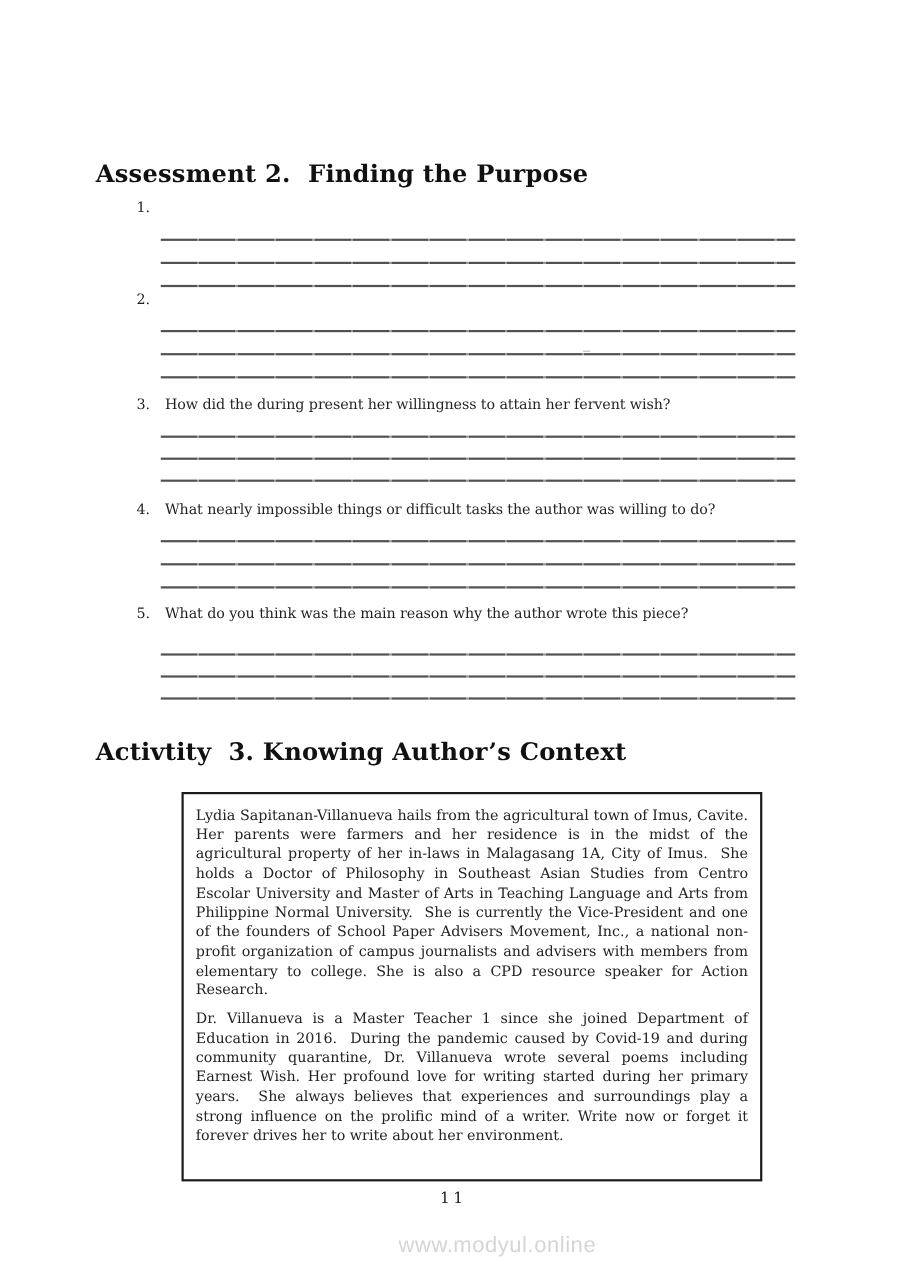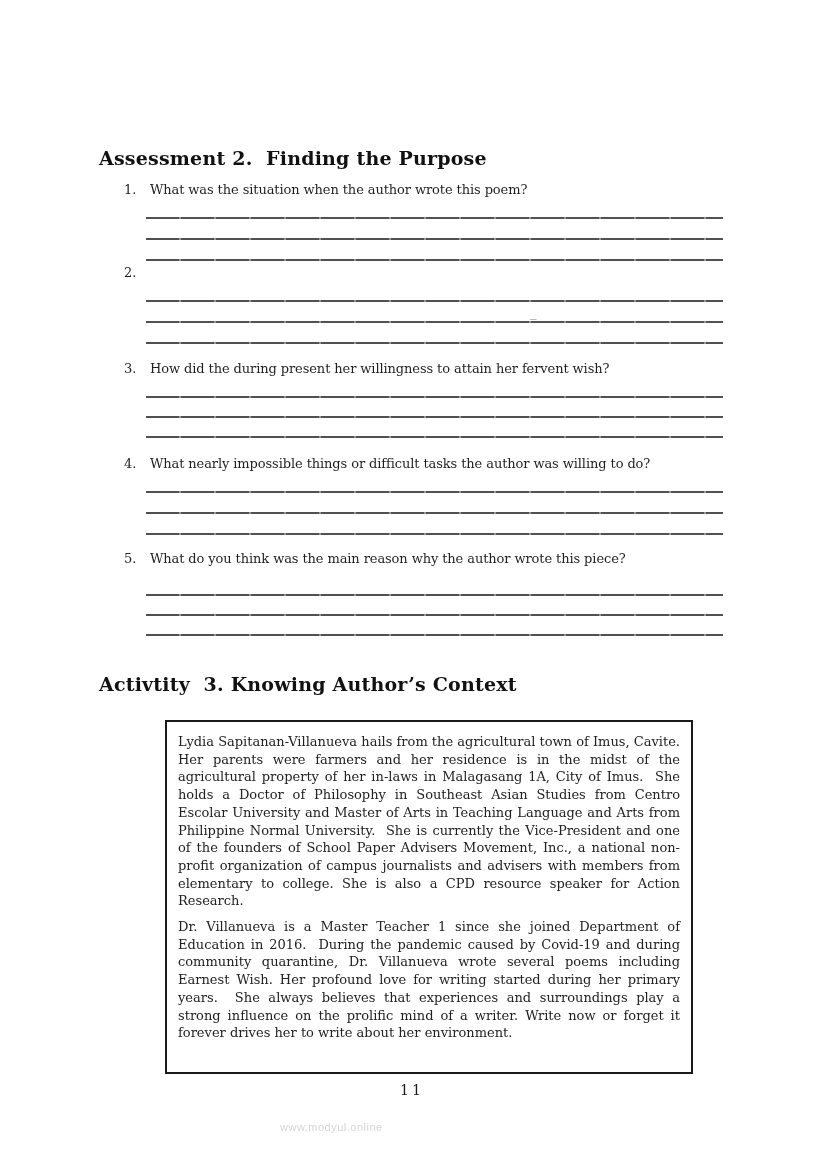--- a/index.html
+++ b/index.html
@@ -7,23 +7,23 @@
     position: relative;
     width: 826px;
     height: 1169px;
     background: #ffffff;
     font-family: "DejaVu Serif", serif;
     color: #222222;
     overflow: hidden;
   }
   .heading {
     position: absolute;
-    left: 99px;
+    left: 87px;
     margin: 0;
-    font-size: 19px;
+    font-size: 22px;
     font-weight: bold;
     line-height: 24px;
     color: #111111;
     letter-spacing: 0.2px;
     white-space: pre-wrap;
   }
   .h-assessment { top: 146px; }
   .h-activity   { top: 672px; }
 
   .question {
@@ -91,38 +91,37 @@
     text-align: center;
     font-size: 14px;
     letter-spacing: 3px;
     color: #1a1a1a;
   }
   .watermark {
     position: absolute;
     top: 1121px;
     left: 280px;
     width: 262px;
-    text-align: left;
+    text-align: right;
     font-family: "Liberation Sans", sans-serif;
-    font-size: 11px;
+    font-size: 20px;
     letter-spacing: 0.5px;
     color: #d5d5d5;
   }
 </style>
 </head>
 <body>
 
 <div class="page">
 
   <h1 class="heading h-assessment">Assessment 2.  Finding the Purpose</h1>
 
   <section class="question" style="top:180px">
     <div class="q-row">
       <span class="q-num">1.</span>
-      <span class="q-text">What was the situation when the author wrote this poem?</span>
     </div>
     <div class="answer-line" style="top:37px"></div>
     <div class="answer-line" style="top:58px"></div>
     <div class="answer-line" style="top:79px"></div>
   </section>
 
   <section class="question" style="top:263px">
     <div class="q-row">
       <span class="q-num">2.</span>
     </div>

